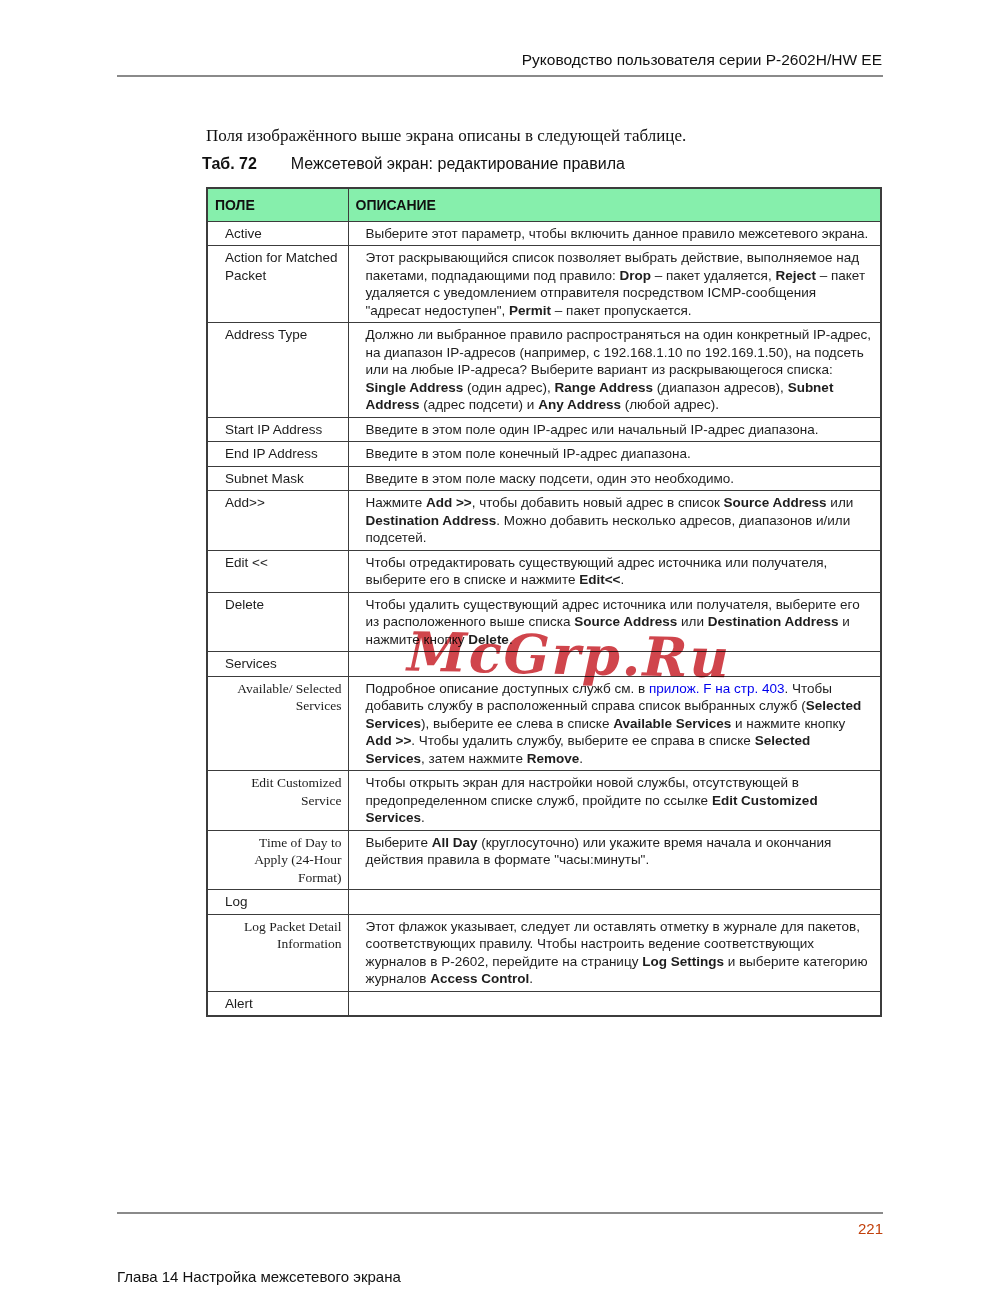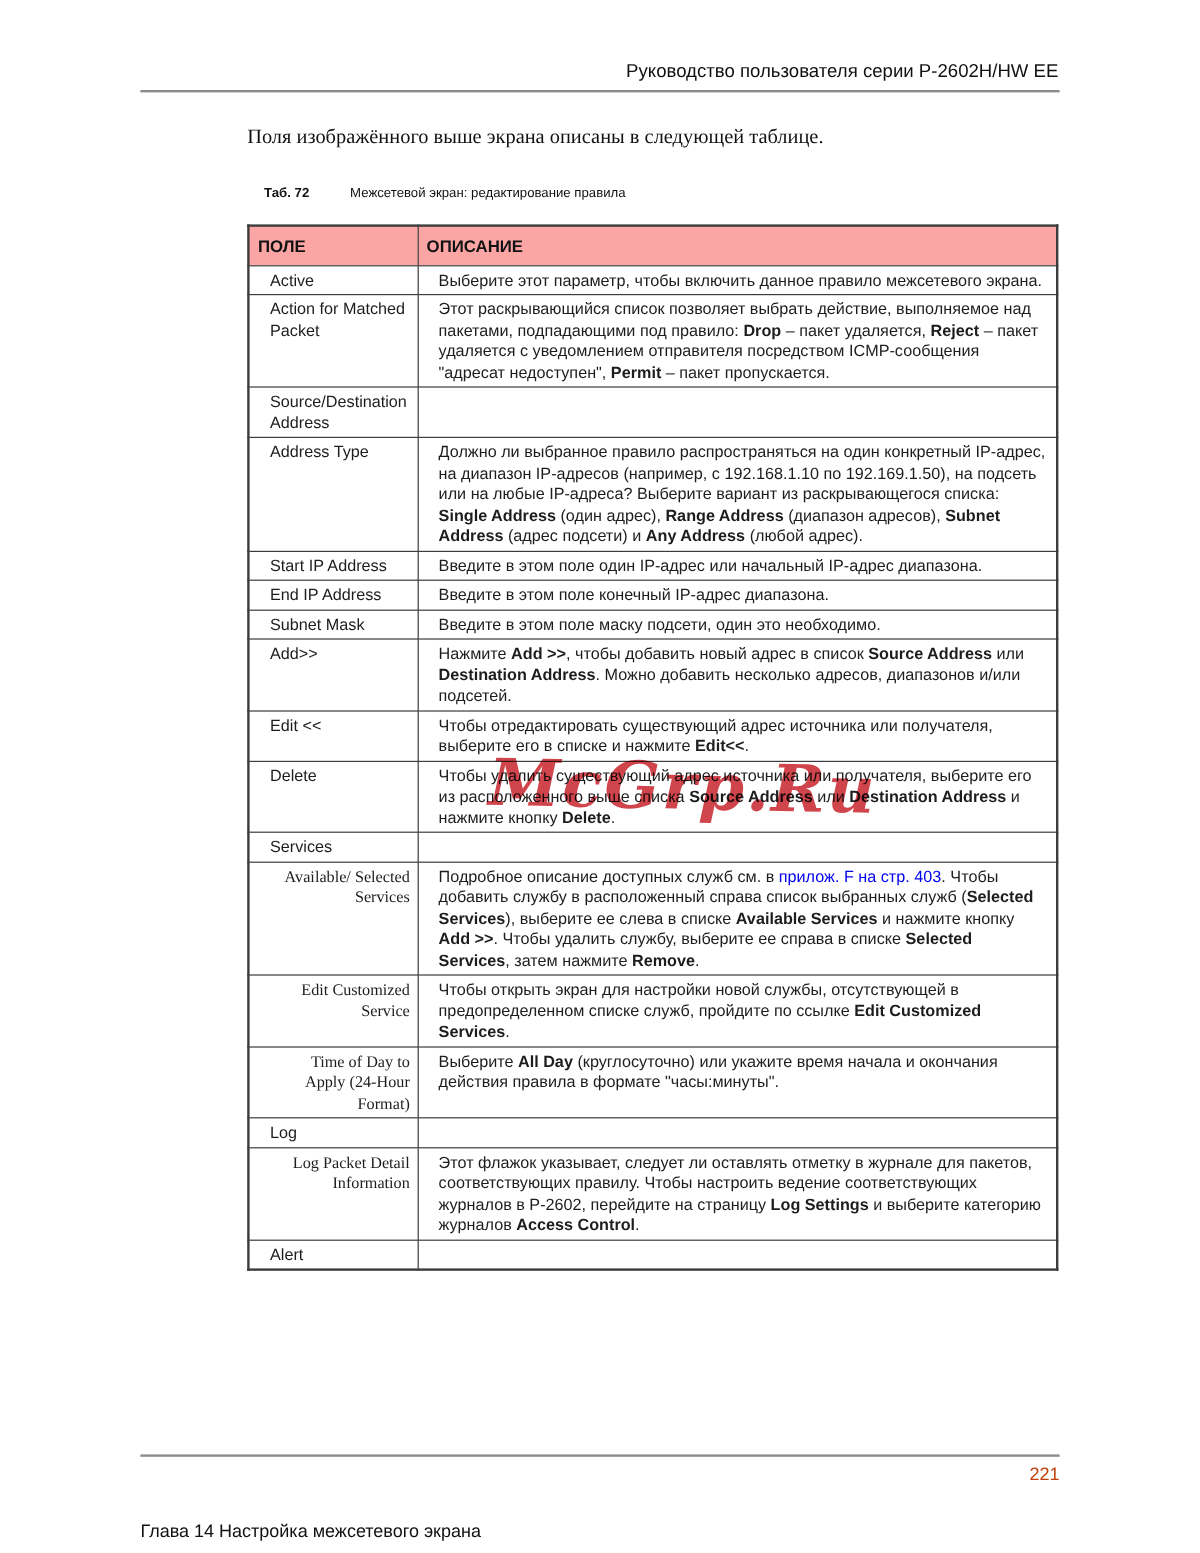--- a/index.html
+++ b/index.html
@@ -8,38 +8,38 @@
     font-family:"Liberation Sans",sans-serif;color:#1d1d1d;overflow:hidden;
   }
   .header-title{
     position:absolute;top:51px;right:118px;font-size:15.5px;color:#111;
     white-space:nowrap;
   }
   .header-rule{
     position:absolute;top:75px;left:117px;width:766px;height:2px;background:#8a8a8a;
   }
   .intro{
-    position:absolute;top:104px;left:206px;width:680px;
+    position:absolute;top:126px;left:206px;width:680px;
     font-family:"Liberation Serif",serif;font-size:17px;color:#111;
   }
   .caption{
-    position:absolute;top:155px;left:220px;font-size:11px;color:#111;
+    position:absolute;top:155px;left:202px;font-size:16px;color:#111;
   }
   .caption .cap-label{font-weight:bold;margin-right:34px;}
   table.rules{
     position:absolute;top:187px;left:206px;width:676px;
     border-collapse:collapse;table-layout:fixed;
     border:2px solid #3c3c3c;
   }
   table.rules th, table.rules td{
     border:1px solid #3c3c3c;vertical-align:top;
     font-size:13.5px;line-height:17.5px;
   }
   table.rules th{
-    background:#fca5a5;text-align:left;font-size:14px;
+    background:#86efac;text-align:left;font-size:14px;
     padding:8px 7px 6px 7px;color:#111;
   }
   table.rules td{padding:3px 8px 3px 17px;color:#1d1d1d;}
   td.field{overflow:hidden;}
   td.field.sub{text-align:right;padding-right:6px;font-family:Liberation Serif, serif;}
   td.desc b{font-weight:bold;}
   a.doc-link{color:#0000ee;text-decoration:none;cursor:pointer;}
   .watermark{
     position:absolute;top:623px;left:407px;
     font-family:"DejaVu Serif",serif;font-style:italic;font-weight:bold;
@@ -83,24 +83,20 @@
       </tr>
     </thead>
     <tbody>
         <tr>
           <td class="field">Active</td>
           <td class="desc"><span>Выберите этот параметр, чтобы включить данное правило межсетевого экрана.</span></td>
         </tr>
         <tr>
           <td class="field">Action for Matched Packet</td>
           <td class="desc"><span>Этот раскрывающийся список позволяет выбрать действие, выполняемое над пакетами, подпадающими под правило: </span><b>Drop</b><span> – пакет удаляется, </span><b>Reject</b><span> – пакет удаляется с уведомлением отправителя посредством ICMP-сообщения "адресат недоступен", </span><b>Permit</b><span> – пакет пропускается.</span></td>
-        </tr>
-        <tr>
-          <td class="field">Source/Destination Address</td>
-          <td class="desc"></td>
         </tr>
         <tr>
           <td class="field">Address Type</td>
           <td class="desc"><span>Должно ли выбранное правило распространяться на один конкретный IP-адрес, на диапазон IP-адресов (например, с 192.168.1.10 по 192.169.1.50), на подсеть или на любые IP-адреса? Выберите вариант из раскрывающегося списка: </span><b>Single Address</b><span> (один адрес), </span><b>Range Address</b><span> (диапазон адресов), </span><b>Subnet Address</b><span> (адрес подсети) и </span><b>Any Address</b><span> (любой адрес).</span></td>
         </tr>
         <tr>
           <td class="field">Start IP Address</td>
           <td class="desc"><span>Введите в этом поле один IP-адрес или начальный IP-адрес диапазона.</span></td>
         </tr>
         <tr>

